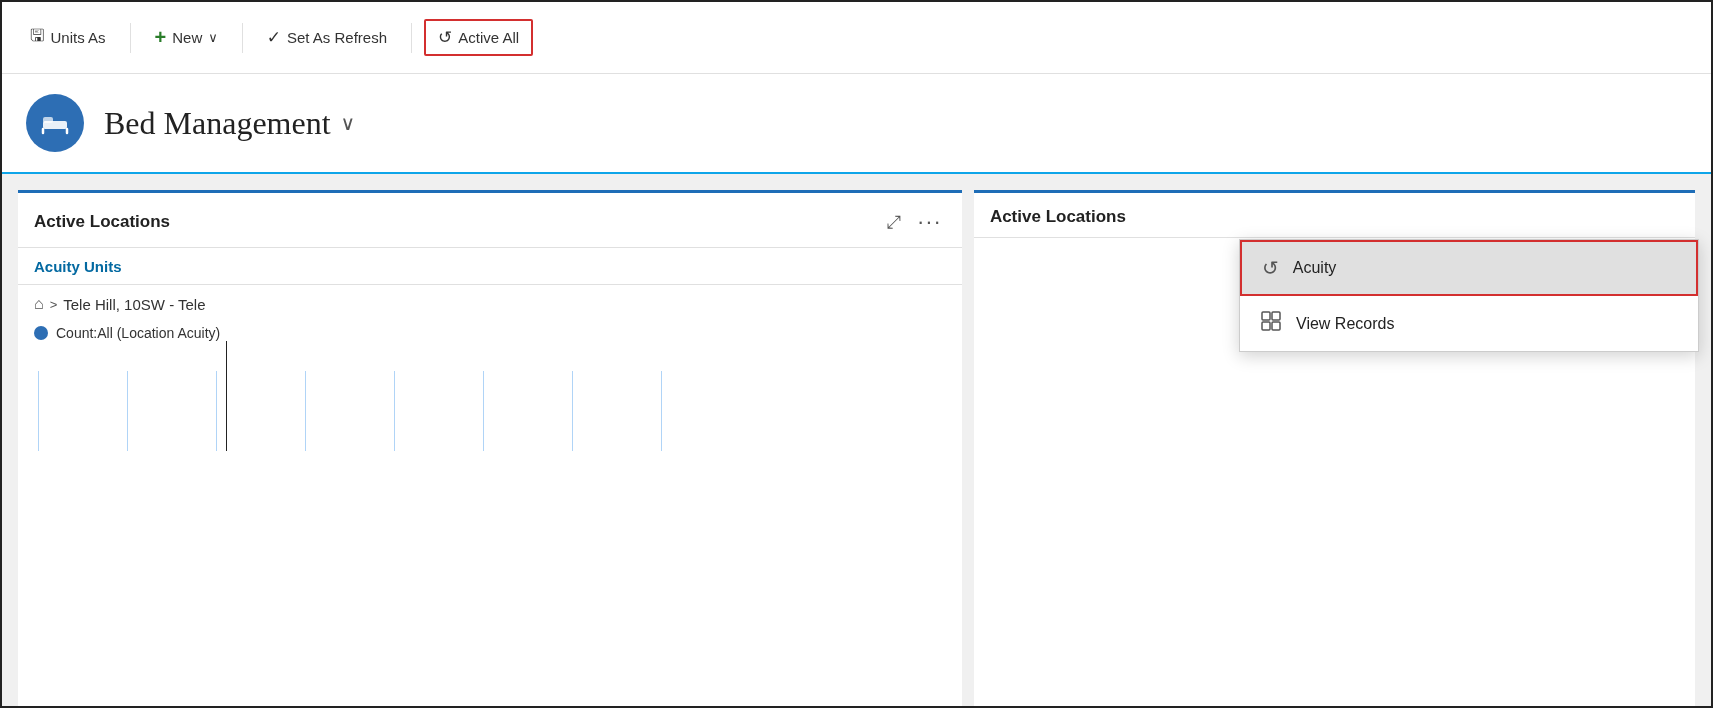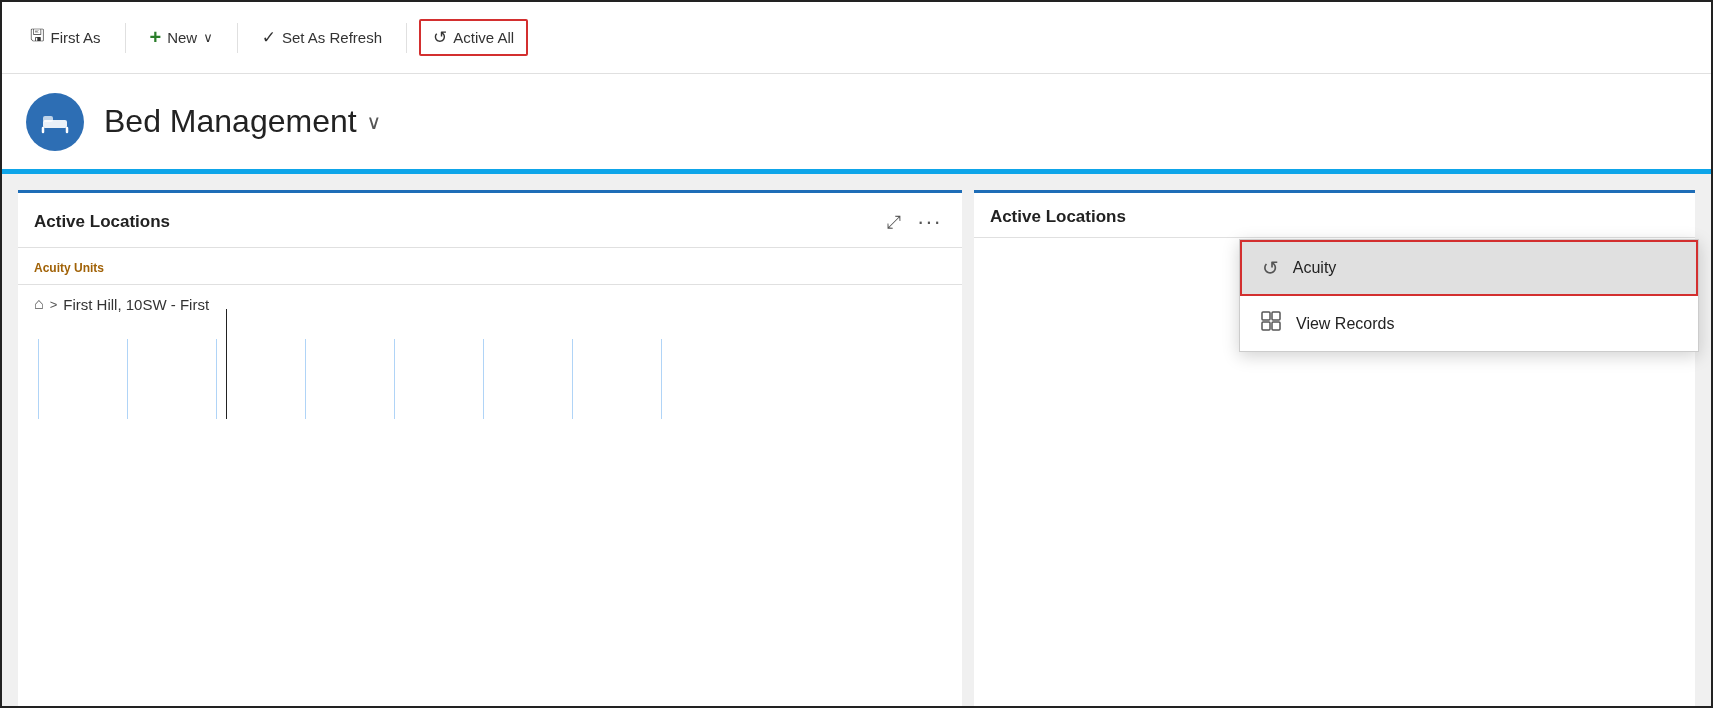--- a/index.html
+++ b/index.html
@@ -46,22 +46,23 @@
       border: 2px solid #d32f2f;
     }
 
     
     #app-header {
       display: flex;
       align-items: center;
       height: 100px;
       padding: 0 24px;
       background: #fff;
-      border-bottom: 5px solid #0ea5e9;
+      border-bottom: 2px solid #0ea5e9;
       gap: 20px;
+      font-family: Liberation Serif, serif;
     }
     #app-icon {
       width: 58px;
       height: 58px;
       background: #2d6eb4;
       border-radius: 50%;
       display: flex;
       align-items: center;
       justify-content: center;
       color: #fff;
@@ -114,23 +115,23 @@
       color: #555;
       font-size: 18px;
       padding: 2px 4px;
     }
 
     #left-panel-subheader {
       padding: 10px 16px 8px 16px;
       border-bottom: 1px solid #e0e0e0;
     }
     #acuity-units-label {
-      font-size: 12px;
+      font-size: 15px;
       font-weight: 600;
-      color: #a16207;
+      color: #0369a1;
     }
 
     #location-row {
       display: flex;
       align-items: center;
       gap: 6px;
       padding: 10px 16px 6px 16px;
       font-size: 15px;
       color: #333;
     }
@@ -252,21 +253,21 @@
       height: 110px;
       background: #222;
     }
   </style>
 </head>
 <body>
 
 <div id="toolbar">
   <button class="toolbar-btn">
     <span class="icon">🖫</span>
-    <span>First As</span>
+    <span>Units As</span>
   </button>
 
   <div class="toolbar-sep"></div>
 
   <button class="toolbar-btn">
     <span class="icon" style="color:#2a7d2a;font-size:20px;font-weight:bold;">+</span>
     <span>New</span>
     <span style="font-size:13px;">∨</span>
   </button>
 
@@ -311,23 +312,27 @@
       </div>
     </div>
 
     <div id="left-panel-subheader">
       <span id="acuity-units-label">Acuity Units</span>
     </div>
 
     <div id="location-row">
       <span class="home-icon">⌂</span>
       <span class="chevron-right">&gt;</span>
-      <span>First Hill, 10SW - First</span>
-    </div>
-
+      <span>Tele Hill, 10SW - Tele</span>
+    </div>
+
+    <div id="count-row">
+      <div class="count-dot"></div>
+      <span>Count:All (Location Acuity)</span>
+    </div>
 
     <div id="chart-area" style="position:relative;">
       <div id="vert-line"></div>
 
       <div style="display:flex;align-items:flex-end;gap:88px;padding-left:4px;height:80px;">
         <div style="width:1px;height:80px;background:#b0d4f7;"></div>
         <div style="width:1px;height:80px;background:#b0d4f7;"></div>
         <div style="width:1px;height:80px;background:#b0d4f7;"></div>
         <div style="width:1px;height:80px;background:#b0d4f7;"></div>
         <div style="width:1px;height:80px;background:#b0d4f7;"></div>

